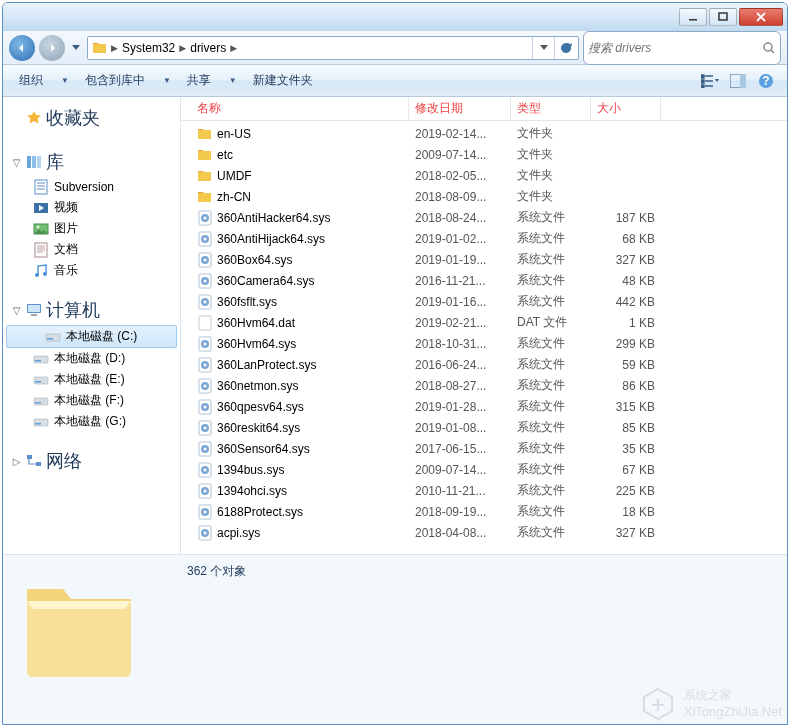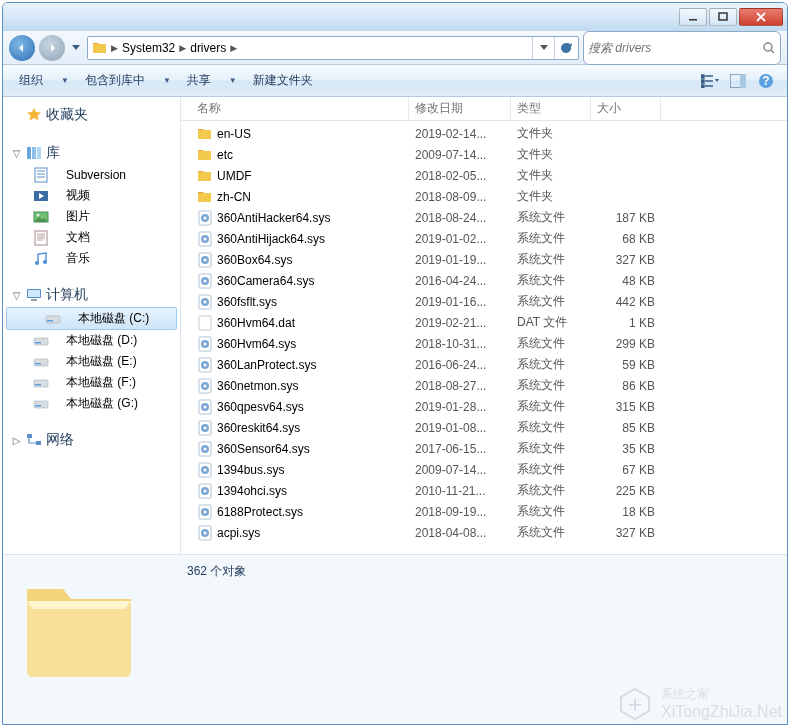--- a/index.html
+++ b/index.html
@@ -31,28 +31,28 @@
 .tool-item { padding: 4px 8px; color: #1e395b; display: flex; align-items: center; gap: 18px; }
 .tool-drop { font-size: 8px; color: #3b5e85; }
 .tool-right { margin-left: auto; display: flex; gap: 2px; }
 .tool-icon-btn { width: 26px; height: 24px; display: flex; align-items: center; justify-content: center; }
 
 .content { flex: 1; display: flex; overflow: hidden; }
 .sidebar { width: 178px; background: #fff; border-right: 1px solid #dde7f1; padding: 6px 0; overflow: hidden; }
 .side-group { margin-bottom: 14px; }
 .side-head { display: flex; align-items: center; padding: 3px 8px; gap: 4px; }
 .side-head .exp { width: 11px; text-align: center; color: #666; font-size: 10px; }
-.side-head .lbl { color: #1e395b; font-size: 14px; }
-.side-item { display: flex; align-items: center; padding: 2px 8px 2px 30px; gap: 17px; color: #000; }
+.side-head .lbl { color: #1e395b; font-size: 18px; }
+.side-item { display: flex; align-items: center; padding: 2px 8px 2px 30px; gap: 5px; color: #000; }
 .side-item.selected { background: linear-gradient(to bottom, #e6f2fc, #cde6f9); border: 1px solid #9ec9ed; border-radius: 2px; margin: 0 3px; padding-left: 38px; }
 .side-icon { width: 16px; height: 16px; flex-shrink: 0; }
 
 .filepane { flex: 1; display: flex; flex-direction: column; }
 .col-headers { height: 24px; border-bottom: 1px solid #e5e5e5; display: flex; align-items: center; padding-left: 10px; }
-.col-h { color: #737373; padding: 0 6px; border-right: 1px solid #e8e8e8; height: 100%; display: flex; align-items: center; font-family: Liberation Serif, serif; }
+.col-h { color: #ef4444; padding: 0 6px; border-right: 1px solid #e8e8e8; height: 100%; display: flex; align-items: center; font-family: Liberation Serif, serif; }
 .col-name { width: 218px; }
 .col-date { width: 102px; }
 .col-type { width: 80px; }
 .col-size { width: 70px; }
 
 .filelist { flex: 1; overflow: hidden; padding: 2px 0; }
 .file-row { display: flex; align-items: center; height: 21px; padding-left: 10px; }
 .file-row .fcell { padding: 0 6px; overflow: hidden; white-space: nowrap; text-overflow: ellipsis; }
 .fname { width: 218px; display: flex; align-items: center; gap: 4px; }
 .fdate { width: 102px; color: #555; }
@@ -441,21 +441,21 @@
     <div class="fcell ftype">系统文件</div>
     <div class="fcell fsize">327 KB</div>
           </div>
           <div class="file-row">
     <div class="fcell fname">
               <svg class="file-icon" viewBox="0 0 16 16">
                 <use href="#ico-sys"></use>
               </svg>
               <span>360Camera64.sys</span>
             </div>
-    <div class="fcell fdate">2016-04-24...</div>
+    <div class="fcell fdate">2016-11-21...</div>
     <div class="fcell ftype">系统文件</div>
     <div class="fcell fsize">48 KB</div>
           </div>
           <div class="file-row">
     <div class="fcell fname">
               <svg class="file-icon" viewBox="0 0 16 16">
                 <use href="#ico-sys"></use>
               </svg>
               <span>360fsflt.sys</span>
             </div>
@@ -599,15 +599,15 @@
 
 </div>
 
 <div class="watermark">
   <svg viewBox="0 0 40 40">
       <path d="M20 6l14 8v14l-14 8-14-8V14z" fill="none" stroke="#d2d9e0" stroke-width="2"></path>
       <path d="M14 22h12M20 16v12" stroke="#d2d9e0" stroke-width="2"></path>
     </svg>
   <div>
     <div>系统之家</div>
-    <div style="font-size:16px">XiTongZhiJia.Net</div>
+    <div style="font-size:13px">XiTongZhiJia.Net</div>
   </div>
 </div>
 
 </body></html>

